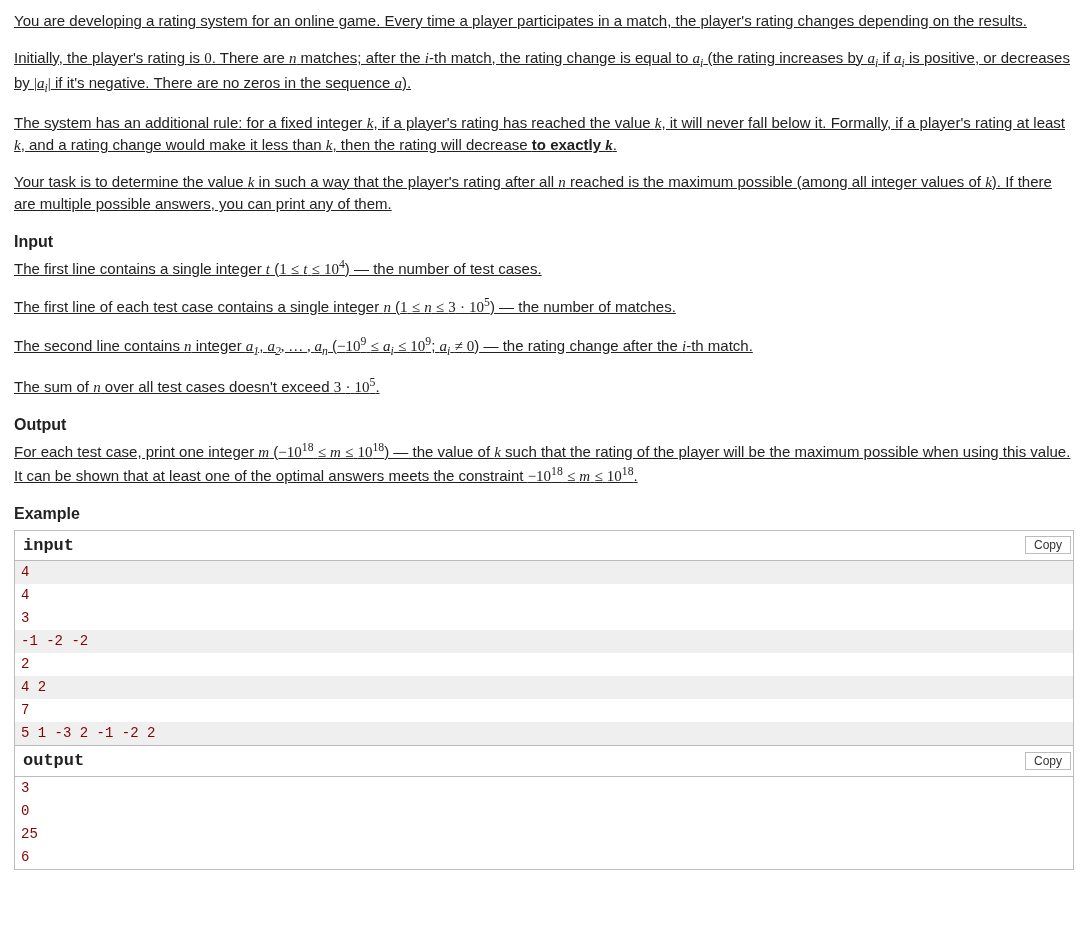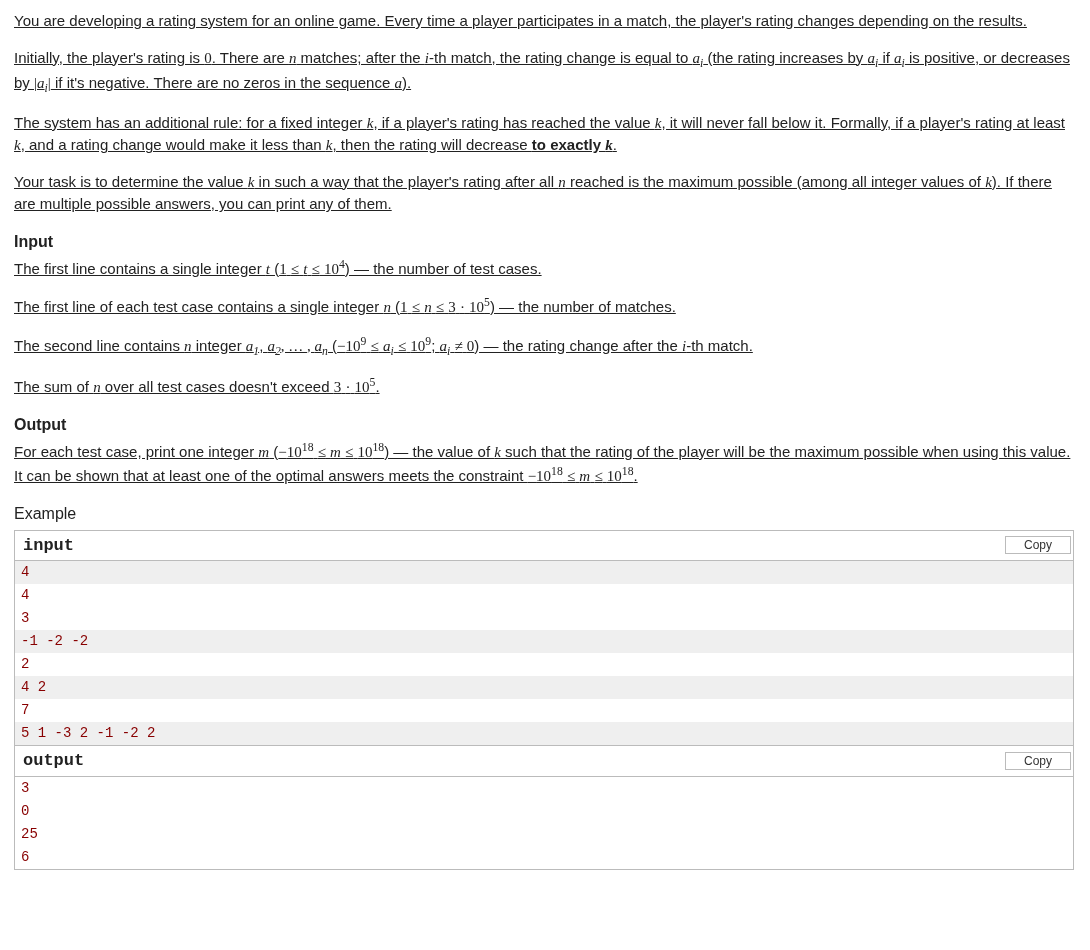--- a/index.html
+++ b/index.html
@@ -17,21 +17,21 @@
     font-weight: bold;
     font-size: 16px;
     margin: 10px 0 2px 0;
   }
   .math { font-family: Georgia, "Times New Roman", serif; font-style: italic; }
   .mathn { font-family: Georgia, "Times New Roman", serif; }
   .mathb { font-weight: bold; }
   sup, sub { font-size: 0.78em; font-family: Georgia, "Times New Roman", serif; }
 
   .example-title {
-    font-weight: normal;
+    font-weight: bold;
     font-size: 16px;
     margin: 10px 0 4px 0;
   }
   .io-box {
     border: 1px solid #bbb;
     margin: 0 0 -1px 0;
   }
   .io-head {
     display: flex;
     justify-content: space-between;
@@ -44,21 +44,21 @@
     font-family: Consolas, "Courier New", monospace;
     font-size: 17px;
     font-weight: bold;
   }
   .copy-btn {
     font-family: Verdana, Arial, sans-serif;
     font-size: 12px;
     border: 1px solid #bbb;
     background: #fff;
     color: #333;
-    padding: 1px 18px;
+    padding: 1px 8px;
     cursor: pointer;
   }
   .io-body {
     font-family: Consolas, "Courier New", monospace;
     font-size: 14px;
     color: #880000;
     padding: 0;
   }
   .io-line {
     padding: 1px 6px;

